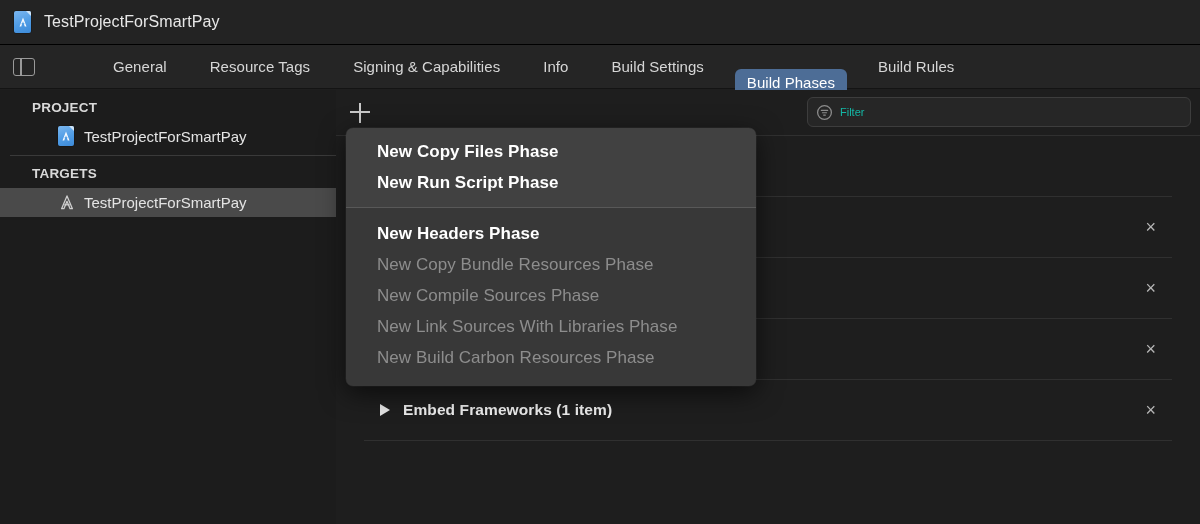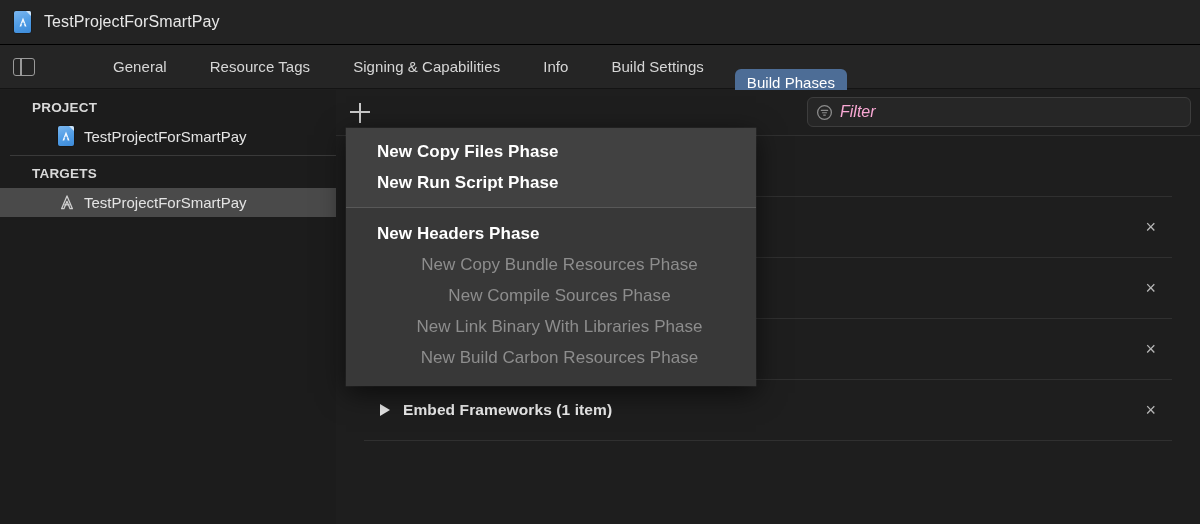--- a/index.html
+++ b/index.html
@@ -106,21 +106,21 @@
   .plus-btn::after{ left:3px; top:11.2px; width:20px; height:1.6px; }
 
   .filter-field{
     position:absolute; right:9px; top:7px; width:384px; height:30px;
     background:#262626; border:1px solid #3d3d3d; border-radius:6px;
     display:flex; align-items:center;
   }
   .filter-icon{
     width:17px; height:17px; margin-left:8px; margin-right:7px; flex:none;
   }
-  .filter-placeholder{ font-size:16px; color:#f9a8d4;font-style:italic; }
+  .filter-placeholder{ font-size:11px; color:#14b8a6; }
 
   
   .rows{ position:relative; }
   .phase-row{
     position:relative; height:61px;
     display:flex; align-items:center;
     border-bottom:1px solid #303030;
     margin:0 28px 0 28px;
     cursor:default;
   }
@@ -134,34 +134,34 @@
   .row-close{
     position:absolute; right:16px; top:50%; transform:translateY(-50%);
     font-size:18px; color:#b5b5b5; line-height:1; cursor:default;
   }
   .phase-row.blank .disclosure,
   .phase-row.blank .phase-title{ visibility:hidden; }
 
   
   .menu{
     position:absolute; left:346px; top:128px; width:410px;
-    border-radius:0;
+    border-radius:7px;
     box-shadow:0 7px 26px rgba(0,0,0,.62), 0 0 0 0.5px rgba(255,255,255,.10);
     overflow:hidden;
     z-index:50;
   }
   .menu-section-top{ background:#414141; padding:8px 0 9px 0; }
   .menu-section-bottom{ background:#383838; padding:10px 0 13px 0; }
   .menu-sep{ height:1px; background:#585858; }
   .menu-item{
     font-size:17px; padding:3px 14px 3px 31px;
     color:#ffffff; font-weight:bold; letter-spacing:.05px;
     line-height:25px; white-space:nowrap; cursor:default;
   }
-  .menu-item.disabled{ color:#8d8d8d; font-weight:normal;text-align:center; }
+  .menu-item.disabled{ color:#8d8d8d; font-weight:normal; }
 </style>
 </head>
 <body>
 
 <div class="titlebar">
   <div class="titlebar-icon">
     <div class="doc-icon">
       <svg class="glyph" viewBox="0 0 24 24">
         <path d="M12 3 L19 21 L15.5 21 L12 10.5 L8.5 21 L5 21 Z" fill="#ffffff" opacity="0.95"></path>
         <rect x="9.2" y="14.5" width="5.6" height="1.9" fill="#4f9ce5"></rect>
@@ -173,20 +173,21 @@
 
 <div class="tabbar">
   <div class="sidebar-toggle"></div>
   <div class="tabs">
     <div class="tab">General</div>
     <div class="tab">Resource Tags</div>
     <div class="tab">Signing &amp; Capabilities</div>
     <div class="tab">Info</div>
     <div class="tab">Build Settings</div>
     <div class="tab active">Build Phases</div>
+    <div class="tab">Build Rules</div>
   </div>
 </div>
 
 <div class="sidebar">
 
   <div class="side-group-title">PROJECT</div>
 
   <div class="side-row">
     <div class="side-icon">
       <div class="doc-icon" style="width:16px;height:20px;">
@@ -268,16 +269,16 @@
 <div class="menu">
   <div class="menu-section-top">
     <div class="menu-item">New Copy Files Phase</div>
     <div class="menu-item">New Run Script Phase</div>
   </div>
   <div class="menu-sep"></div>
   <div class="menu-section-bottom">
     <div class="menu-item">New Headers Phase</div>
     <div class="menu-item disabled">New Copy Bundle Resources Phase</div>
     <div class="menu-item disabled">New Compile Sources Phase</div>
-    <div class="menu-item disabled">New Link Binary With Libraries Phase</div>
+    <div class="menu-item disabled">New Link Sources With Libraries Phase</div>
     <div class="menu-item disabled">New Build Carbon Resources Phase</div>
   </div>
 </div>
 
 </body></html>

